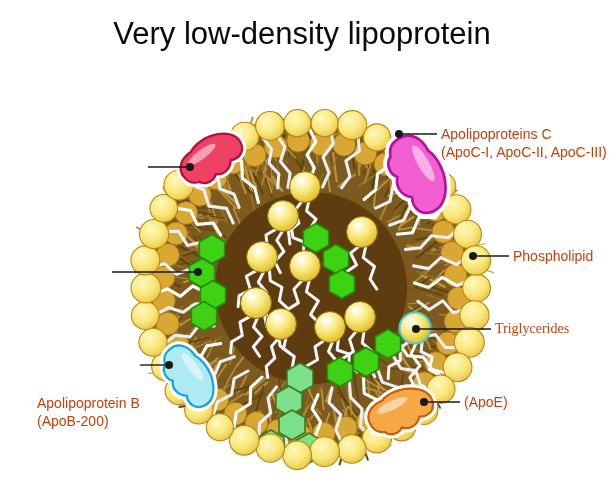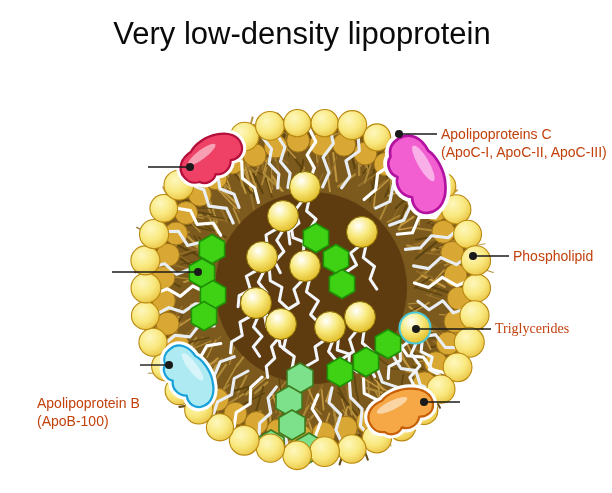--- a/index.html
+++ b/index.html
@@ -706,17 +706,18 @@
     <div>(ApoC-I, ApoC-II, ApoC-III)</div>
   </div>
   <div class="lbl" style="left:513px;top:247px;">
     <div>Phospholipid</div>
   </div>
   <div class="lbl" style="left:495px;top:320px;font-family:Liberation Serif, serif;">
     <div>Triglycerides</div>
   </div>
   <div class="lbl" style="left:37px;top:356px;margin-top:38px;">
     <div>Apolipoprotein B</div>
-    <div>(ApoB-100)</div>
+    <div>(ApoB-200)</div>
   </div>
   <div class="lbl" style="left:464px;top:393px;">
+    <div>(ApoE)</div>
   </div>
 </div>
 
 </body></html>

